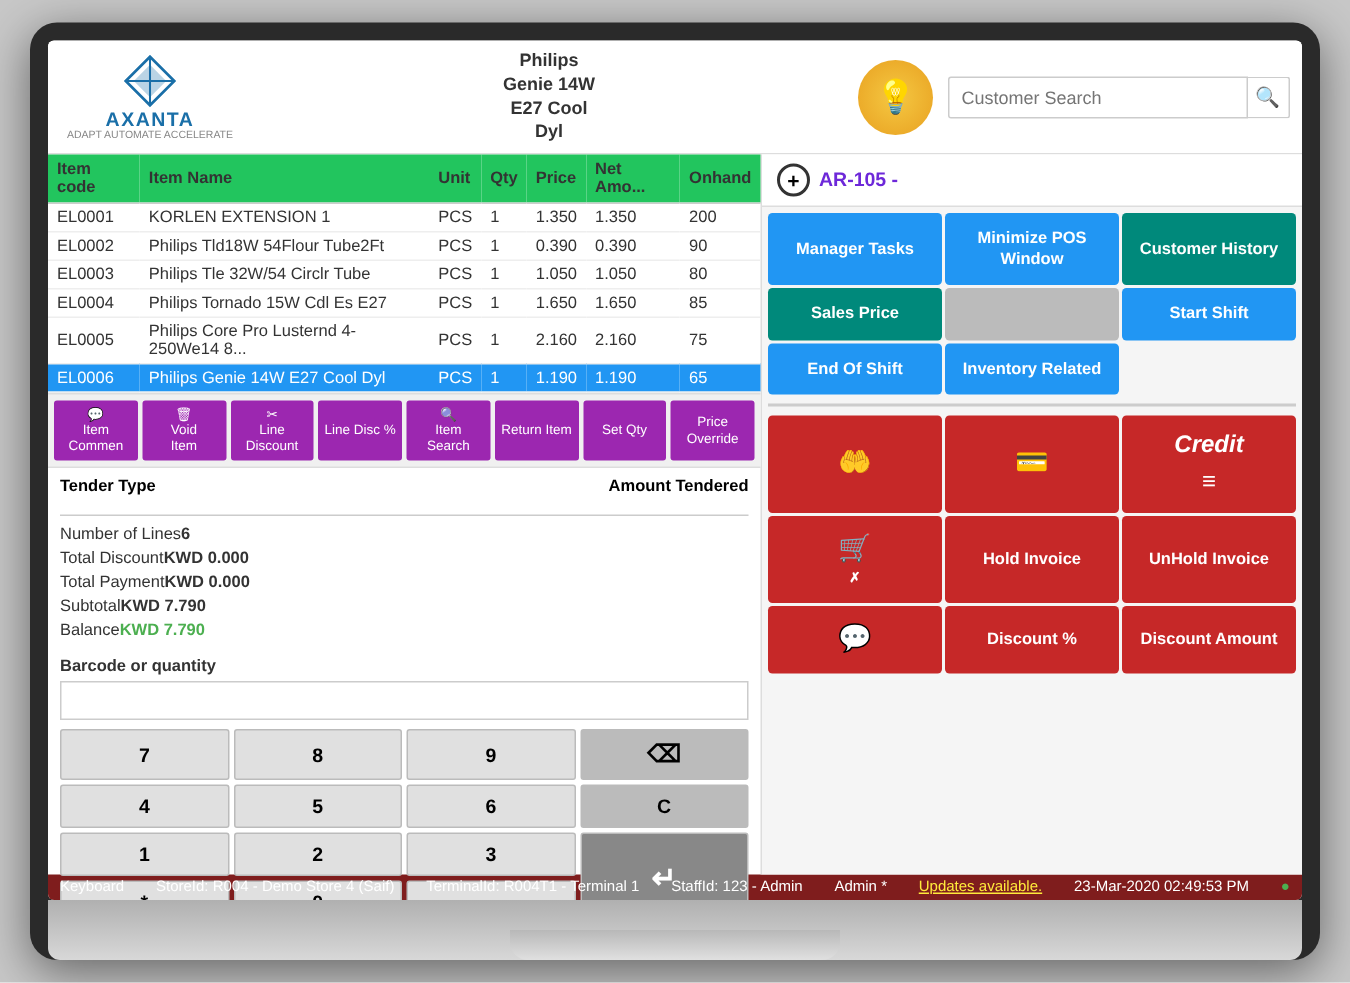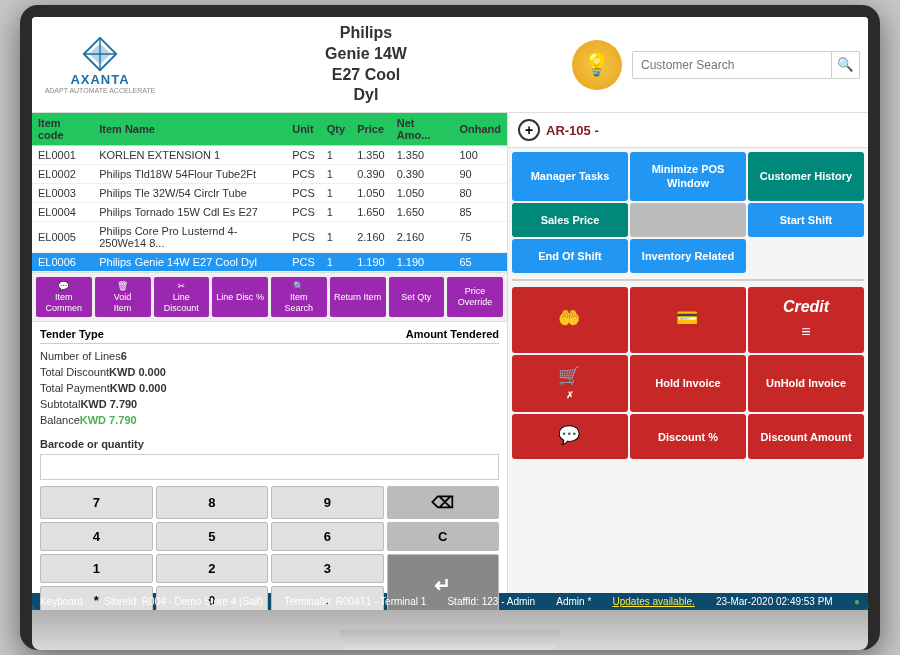--- a/index.html
+++ b/index.html
@@ -65,21 +65,21 @@
     .logo-sub {
       font-size: 7px;
       color: #888;
       text-align: center;
     }
     .product-info {
       flex: 1;
       text-align: center;
     }
     .product-name {
-      font-size: 16px;
+      font-size: 12px;
       font-weight: bold;
       color: #333;
       line-height: 1.3;
     }
     .product-image {
       width: 50px;
       height: 50px;
       background: radial-gradient(circle, #f5c842, #e8a020);
       border-radius: 50%;
       margin: 0 auto 0 auto;
@@ -186,21 +186,21 @@
     
     .tender-section {
       padding: 6px 8px;
       font-size: 11px;
     }
     .tender-header {
       display: flex;
       justify-content: space-between;
       font-weight: bold;
       border-bottom: 1px solid #ccc;
-      padding-bottom: 3px;
+      padding-bottom: 13px;
       margin-bottom: 4px;
     }
     .tender-row {
       display: flex;
       padding: 2px 0;
     }
     .tender-row .label { color: #333; }
     .tender-row .value { font-weight: bold; color: #333; }
     .tender-row .value.green { color: #4caf50; }
 
@@ -274,21 +274,21 @@
       align-items: center;
       justify-content: center;
       font-size: 14px;
       font-weight: bold;
       margin-right: 6px;
       cursor: pointer;
     }
     .ar-label {
       font-size: 13px;
       font-weight: bold;
-      color: #7f1d1d;
+      color: #6d28d9;
     }
 
     .btn-grid {
       display: grid;
       grid-template-columns: repeat(3, 1fr);
       gap: 2px;
       padding: 4px;
     }
     .pos-btn {
       padding: 10px 4px;
@@ -346,21 +346,21 @@
     }
     .red-btn.credit-btn {
       font-style: italic;
       font-size: 16px;
       flex-direction: column;
       gap: 4px;
     }
 
     
     .status-bar {
-      background: #0c4a6e;
+      background: #7f1d1d;
       color: #fff;
       font-size: 10px;
       padding: 3px 8px;
       display: flex;
       justify-content: space-between;
       align-items: center;
     }
     .status-bar .updates {
       color: #ffeb3b;
       text-decoration: underline;
@@ -413,21 +413,21 @@
             </tr>
           </thead>
           <tbody id="table-body">
               <tr>
       <td>EL0001</td>
       <td>KORLEN EXTENSION 1</td>
       <td>PCS</td>
       <td>1</td>
       <td>1.350</td>
       <td>1.350</td>
-      <td>100</td>
+      <td>200</td>
     </tr>
               <tr>
       <td>EL0002</td>
       <td>Philips Tld18W 54Flour Tube2Ft</td>
       <td>PCS</td>
       <td>1</td>
       <td>0.390</td>
       <td>0.390</td>
       <td>90</td>
     </tr>

